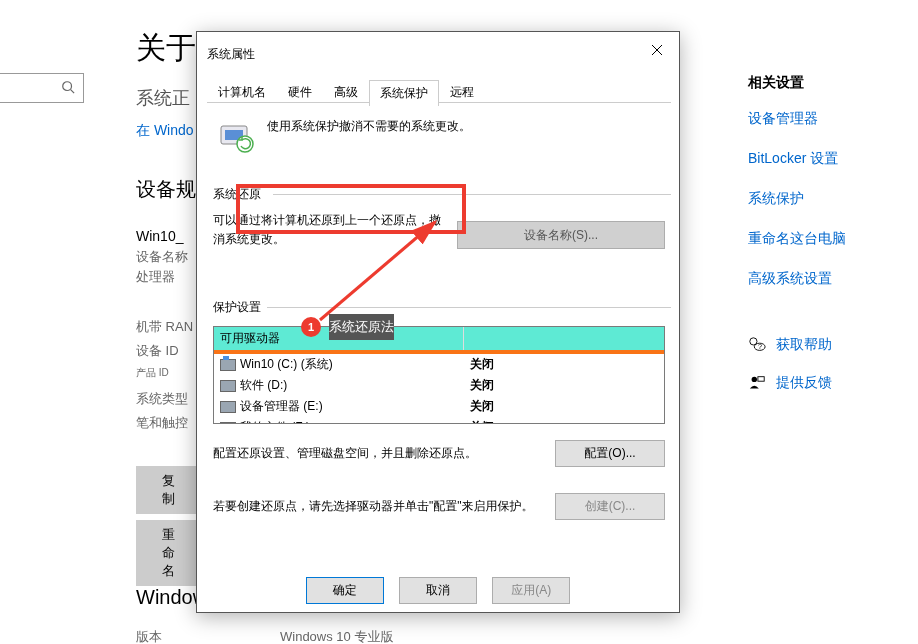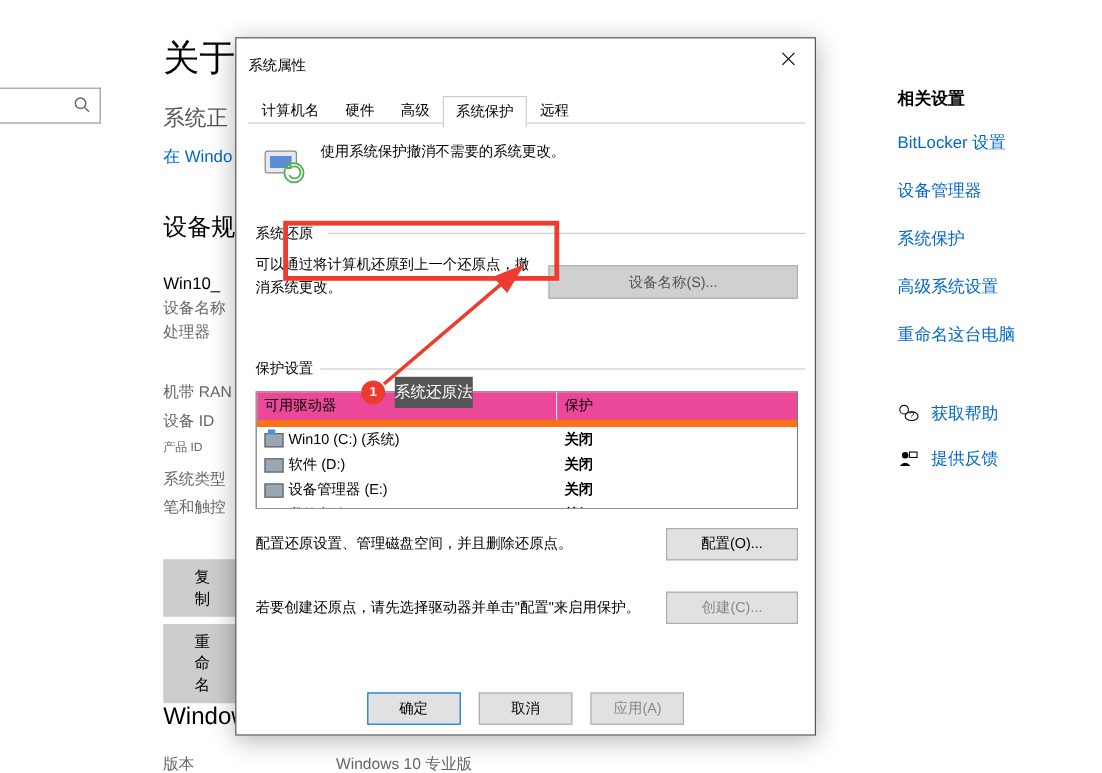--- a/index.html
+++ b/index.html
@@ -47,21 +47,21 @@
   
   .restore-highlight { position: absolute; border: 4px solid #ed3b2f; left: 236px; top: 184px; width: 230px; height: 50px; z-index: 5; pointer-events: none; }
   
   .arrow-svg { position: absolute; left: 225px; top: 210px; z-index: 5; pointer-events: none; }
   
   .badge { position: absolute; left: 301px; top: 314px; z-index: 6; display: flex; align-items: center; }
   .badge-num { width: 20px; height: 20px; background: #ed3b2f; color: #fff; border-radius: 50%; text-align: center; line-height: 20px; font-size: 11px; font-weight: bold; }
   .badge-txt { background: #555; color: #fff; padding: 4px 0; font-size: 13px; margin-left: 8px; }
   
   .drive-list { border: 1px solid #7a7a7a; margin-top: 8px; height: 98px; overflow-y: scroll; background: #fff; position: relative; }
-  .drive-head { display: flex; background: #ec4899; border-bottom: 6px solid #f97316; font-size: 12px; }
+  .drive-head { display: flex; background: #5eead4; border-bottom: 4px solid #f97316; font-size: 12px; }
   .drive-head div { padding: 3px 6px; }
   .dh1 { width: 250px; border-right: 1px solid #ddd; }
   .dh2 { width: 120px; }
   .drive-row { display: flex; font-size: 12px; align-items: flex-start; padding: 2px 0; }
   .drive-row .d1 { width: 250px; padding-left: 6px; display: flex; align-items: center; gap: 4px; }
   .drive-row .d2 { width: 120px; padding-left: 6px; font-weight: bold; }
   .drv-icon { width: 16px; height: 12px; display: inline-block; background: #9aa6b2; border: 1px solid #666; position: relative; }
   .drv-icon.win::before { content:""; position:absolute; left:2px; top:-4px; width:6px; height:4px; background:#4a90e2; }
   
   .action-row { display: flex; align-items: center; margin-top: 16px; gap: 10px; }
@@ -99,25 +99,25 @@
   <div class="bg-row" style="top:390px;color:#666;font-size:13px">系统类型</div>
   <div class="bg-row" style="top:414px;color:#666;font-size:13px">笔和触控</div>
   <button class="bg-btn" style="top:466px">复制</button>
   <button class="bg-btn" style="top:520px">重命名</button>
   <div class="bg-row bg-heading" style="top:586px">Window</div>
   <div class="bg-row" style="top:628px;color:#666;font-size:13px">版本</div>
   <div class="bg-row" style="top:628px;left:280px;color:#666;font-size:13px">Windows 10 专业版</div>
 
   <div class="related">
     <h3>相关设置</h3>
+    <a>设备管理器</a>
     <a>BitLocker 设置</a>
-    <a>设备管理器</a>
     <a>系统保护</a>
+    <a>重命名这台电脑</a>
     <a>高级系统设置</a>
-    <a>重命名这台电脑</a>
     <div style="height:26px"></div>
     <div class="help-row">
       <span class="ico">
         <svg viewBox="0 0 20 20">
             <circle cx="6" cy="6" r="4" fill="none" stroke="#000"></circle>
             <ellipse cx="13" cy="12" rx="6" ry="4" fill="none" stroke="#000"></ellipse>
             <text x="11" y="14" font-size="8">?</text>
           </svg>
       </span>
       <span>获取帮助</span>
@@ -179,21 +179,20 @@
 
     <div class="protect-line">
       <span class="pl">保护设置</span>
       <span class="line2"></span>
     </div>
 
     <div class="group-body" style="padding-top:2px">
       <div class="drive-list">
         <div class="drive-head">
           <div class="dh1">可用驱动器</div>
-          <div class="dh2">保护</div>
         </div>
         <div class="drive-row">
           <div class="d1">
               <span class="drv-icon win"></span>
               <span>Win10 (C:) (系统)</span>
             </div>
           <div class="d2">关闭</div>
         </div>
         <div class="drive-row">
           <div class="d1">

